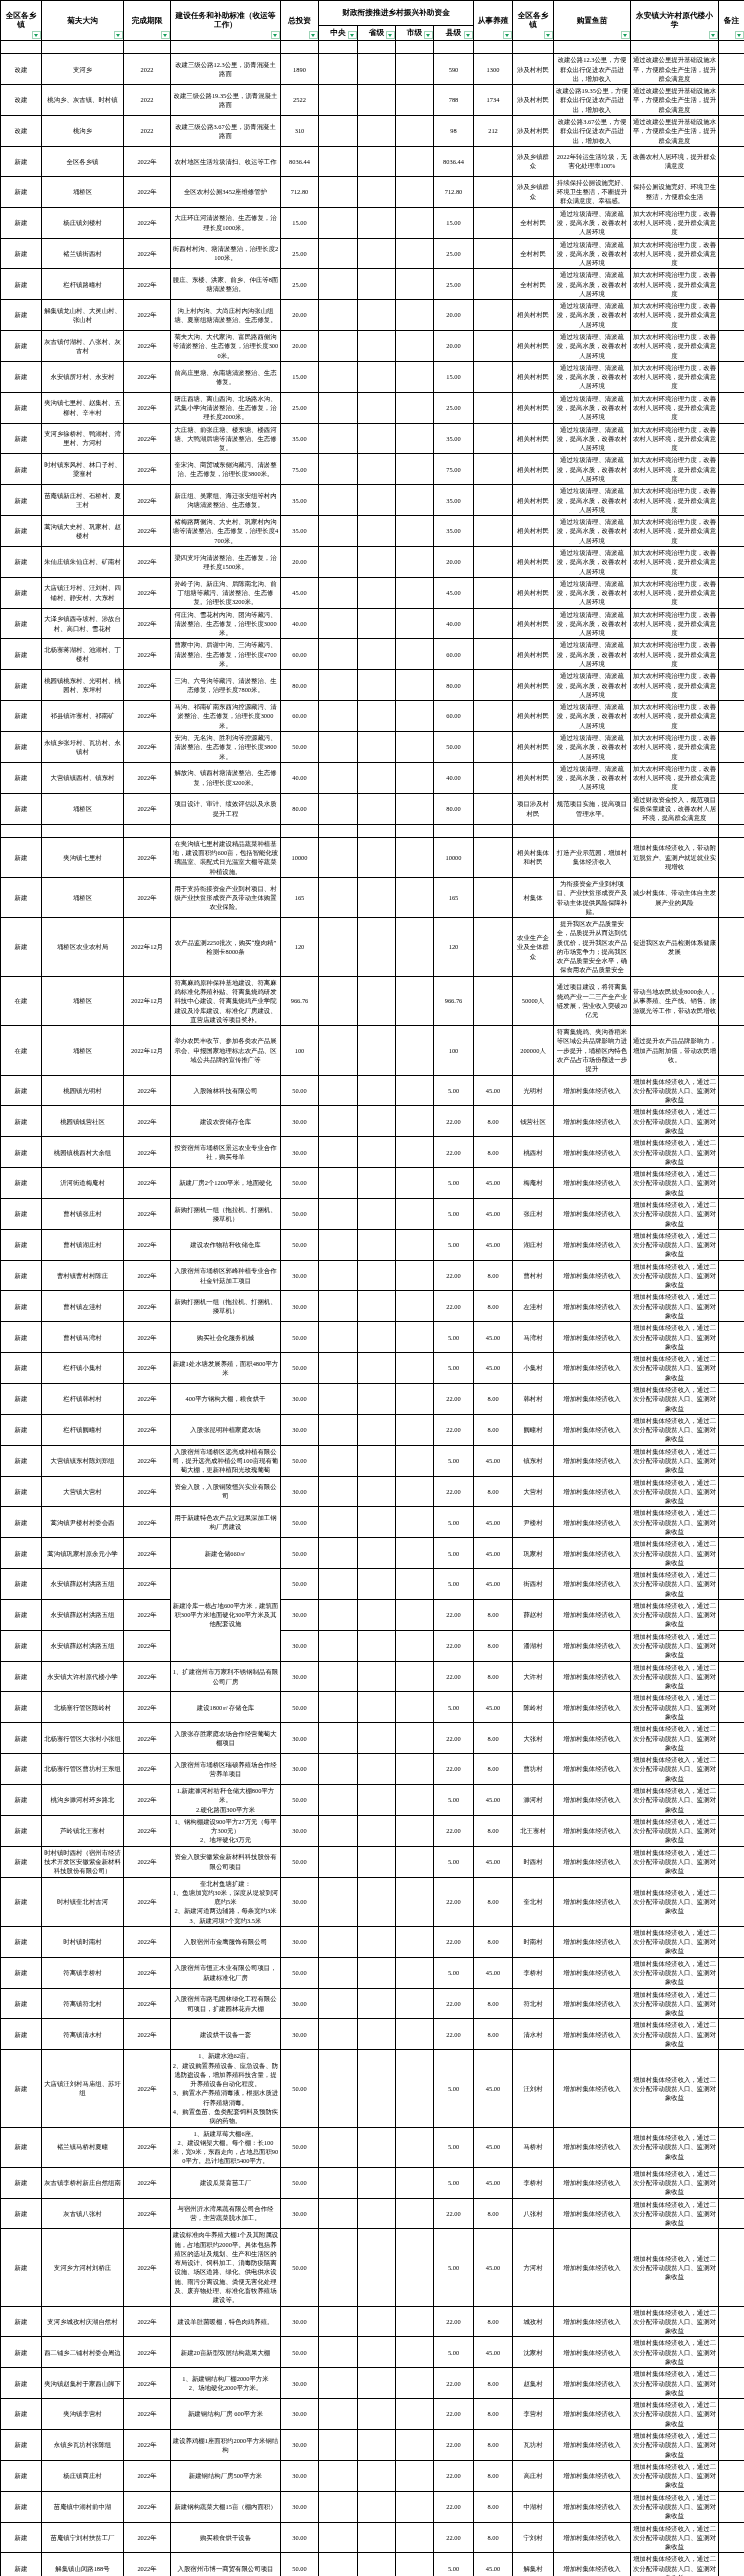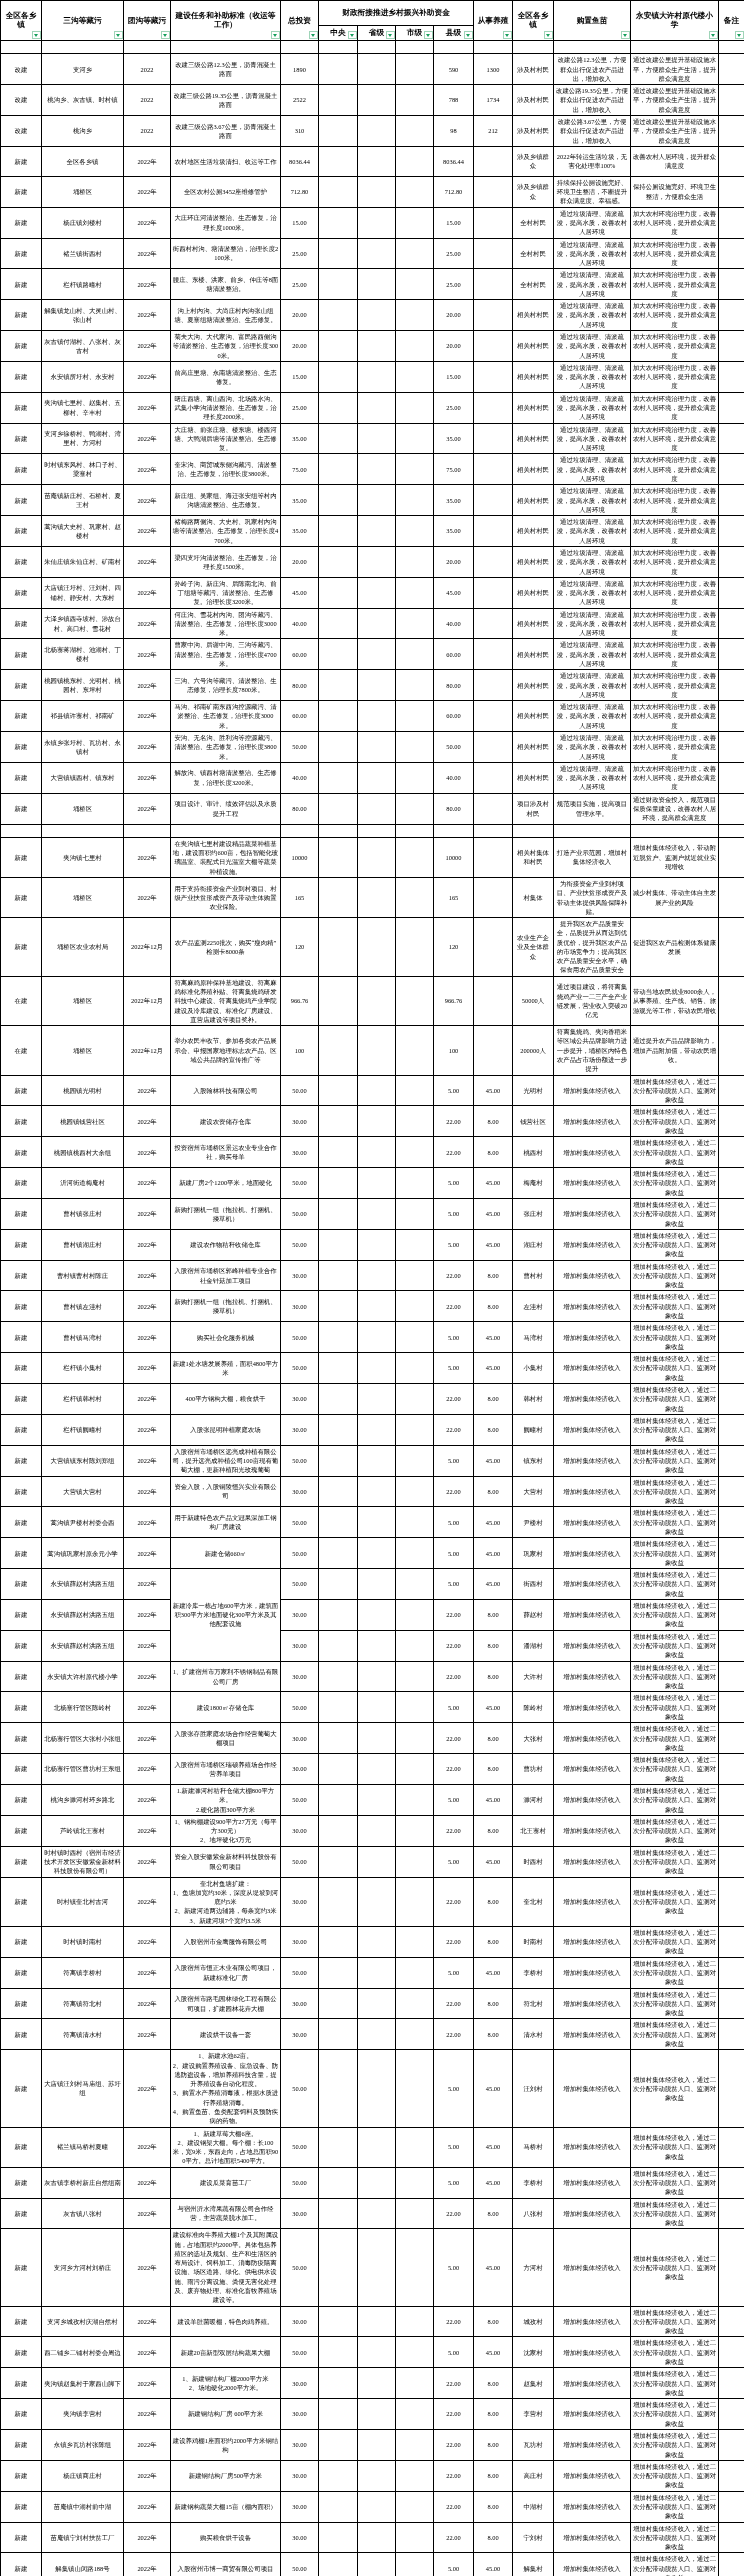--- a/index.html
+++ b/index.html
@@ -38,24 +38,24 @@
       <col style="width:41px">
       <col style="width:77px">
     <col style="width:88px">
       <col style="width:26px">
   </colgroup>
   <thead>
     <tr class="h1">
       <th rowspan="2"><span>全区各乡镇</span><span class="filter-btn">
             <span class="tri"></span>
           </span></th>
-      <th rowspan="2"><span>三沟等藏污</span><span class="filter-btn">
+      <th rowspan="2"><span>菊夫大沟</span><span class="filter-btn">
             <span class="tri"></span>
           </span></th>
-      <th rowspan="2"><span>团沟等藏污</span><span class="filter-btn">
+      <th rowspan="2"><span>完成期限</span><span class="filter-btn">
             <span class="tri"></span>
           </span></th>
       <th rowspan="2"><span>建设任务和补助标准（收运等工作）</span><span class="filter-btn">
             <span class="tri"></span>
           </span></th>
       <th rowspan="2"><span>总投资</span><span class="filter-btn">
             <span class="tri"></span>
           </span></th>
       <th colspan="4"><span>财政衔接推进乡村振兴补助资金</span></th>
       <th rowspan="2"><span>从事养殖</span><span class="filter-btn">

